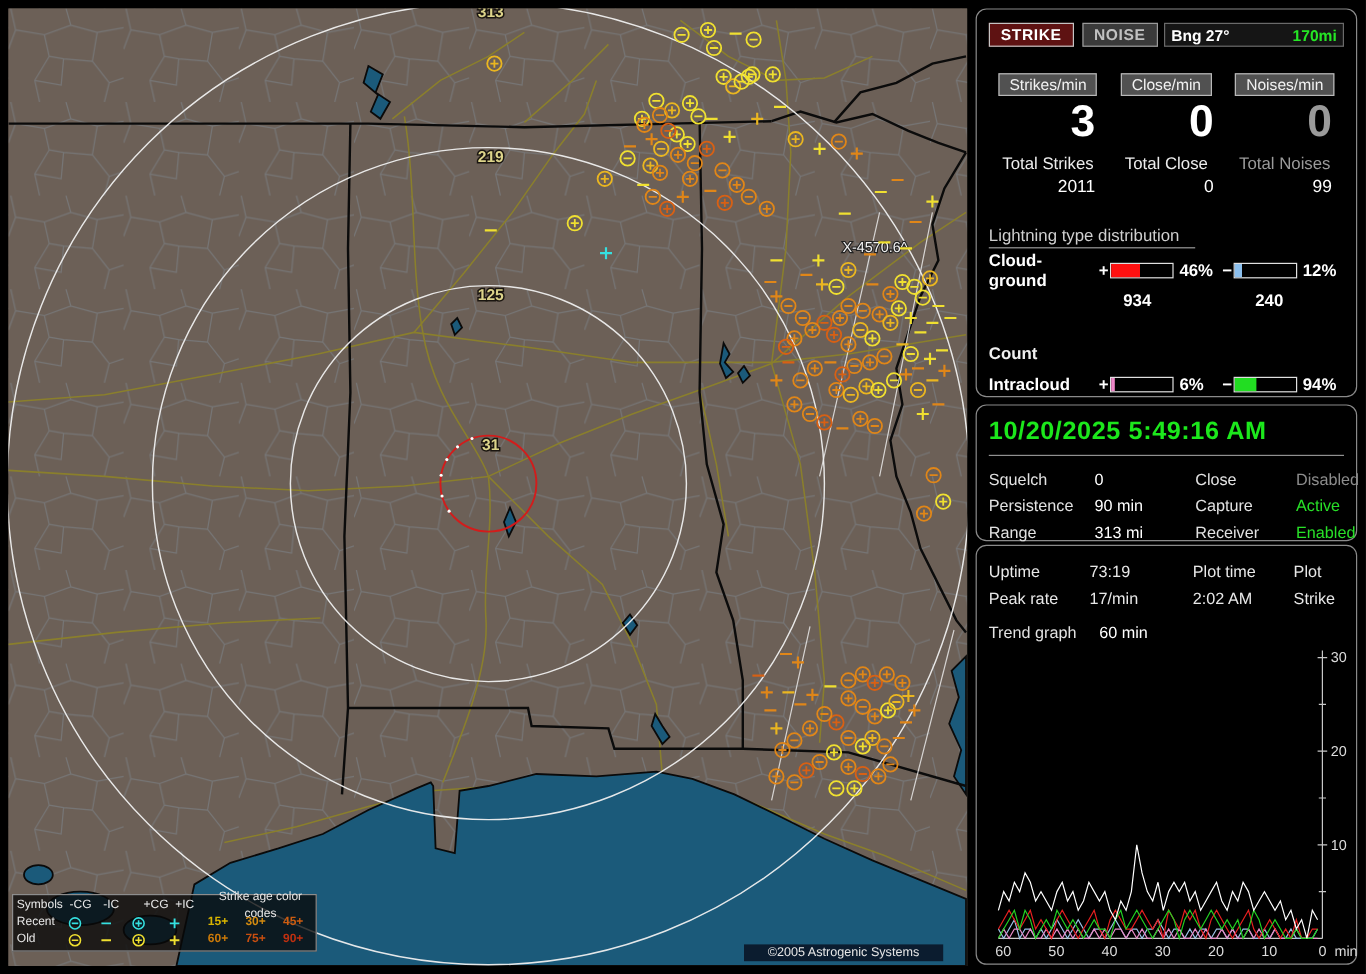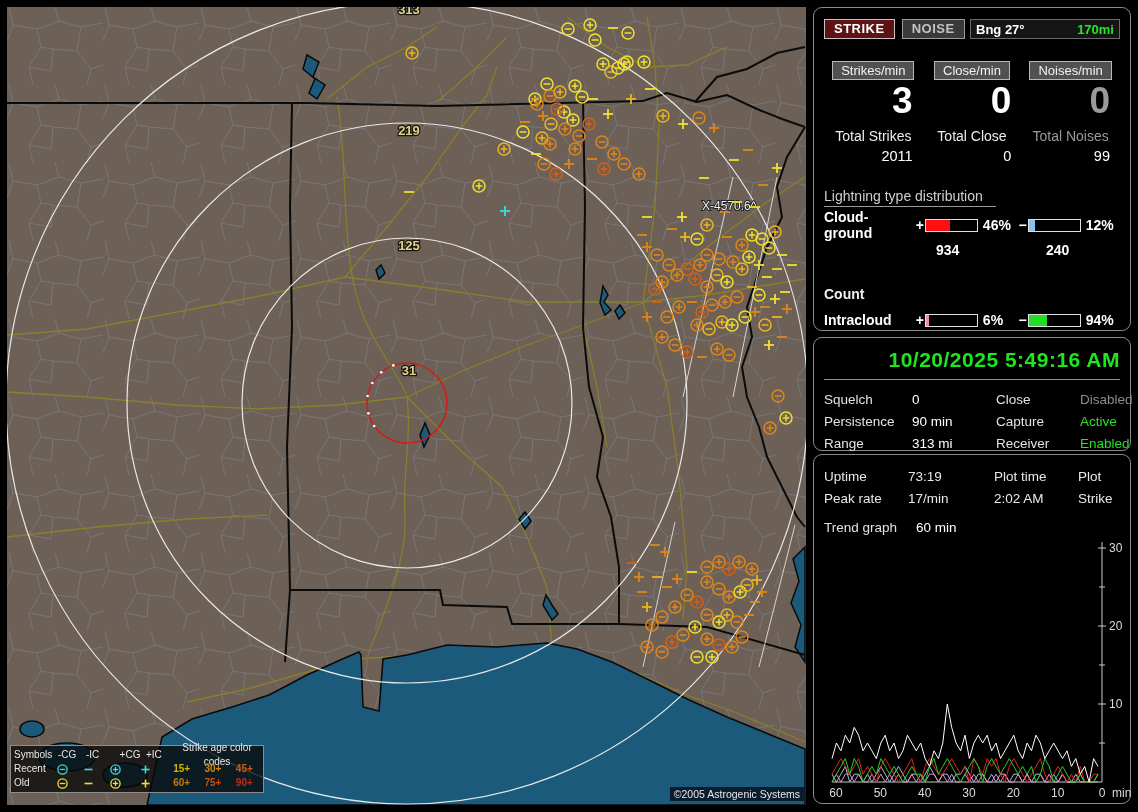--- a/index.html
+++ b/index.html
@@ -9,22 +9,22 @@
   .map{position:absolute;left:7px;top:7px;width:799px;height:798px;background:#6c6057;}
   .map svg{display:block;}
   .ringlabel{font:bold 13px "Liberation Sans",sans-serif;fill:#ddd48a;paint-order:stroke;stroke:#1a1510;stroke-width:2.5px;}
   .tracklabel{font:12px "Liberation Sans",sans-serif;fill:#f2f2f2;paint-order:stroke;stroke:#222;stroke-width:2px;}
   .legendbox{position:absolute;left:3px;bottom:12px;width:246px;background:rgba(8,8,8,0.78);
      border:1px solid #8d8d8d;font-size:10px;line-height:14px;padding:2px 3px;}
   .lgrow{display:flex;align-items:center;height:14px;}
   .lgc0{width:44px;} .lgc{width:28px;text-align:left;} .lgc2{width:32px;text-align:center;}
   .lgage{width:33px;text-align:center;font-weight:bold;}
   .lgtitle{flex:1;text-align:center;}
-  .copyright{position:absolute;right:2px;bottom:4px;font-size:10.5px;color:#e6e6e6;
-     background:rgba(8,18,34,0.85);padding:1px 4px;}
+  .copyright{position:absolute;right:20px;bottom:4px;font-size:10.5px;color:#e6e6e6;
+     background:rgba(8,18,34,0.85);padding:1px 20px;}
   
   .panel{position:absolute;left:813px;width:318px;background:#000;border:1px solid #8a8a8a;
          border-radius:9px;box-sizing:border-box;padding:10px;}
   .box1{top:7px;height:324px;}
   .box2{top:337px;height:114px;}
   .box3{top:432px;height:350px;padding-bottom:10px;margin-top:22px;}
   .btnrow{display:flex;align-items:center;margin-top:1px;}
   .btn{height:18px;line-height:18px;padding:0 9px;font-weight:bold;font-size:13px;text-align:center;cursor:pointer;}
   .strike-btn{background:#5e1212;border:1px solid #c4c4c4;color:#fff;letter-spacing:.5px;}
   .noise-btn{background:#3a3a3a;border:1px solid #9a9a9a;color:#c2c2c2;margin-left:7px;letter-spacing:.5px;}
@@ -46,21 +46,21 @@
   .dlabel{width:100px;font-weight:bold;font-size:14px;color:#fff;}
   .sign{width:12px;font-weight:bold;color:#fff;text-align:center;font-size:14px;}
   .pbar{width:56px;height:11px;border:1px solid #e0e0e0;background:#000;display:block;}
   .pbar i{display:block;height:100%;}
   .pct{width:38px;font-weight:bold;font-size:14px;color:#fff;padding-left:5px;}
   .crow{display:flex;margin-top:9px;font-size:14px;}
   .crow .dlabel{font-weight:bold;color:#f0f0f0;margin-top:44px;}
   .cnt1{margin-left:12px;width:110px;font-weight:bold;color:#fff;}
   .cnt2{font-weight:bold;color:#fff;}
   .datetime{font-size:21px;font-weight:bold;color:#1ce81c;border-bottom:1px solid #909090;
-            padding-bottom:7px;letter-spacing:.5px;text-align:right;}
+            padding-bottom:7px;letter-spacing:.5px;}
   .statgrid{display:grid;grid-template-columns:88px 84px 84px auto;row-gap:7px;
             font-size:13.5px;margin-top:12px;}
   .statgrid .lab{color:#e2e2e2;} .statgrid .val{color:#fff;}
   .gdim{color:#8c8c8c !important;} .ggreen{color:#28e028 !important;}
   .statgrid2{display:grid;grid-template-columns:84px 86px 84px auto;row-gap:7px;font-size:13.5px;margin-top:4px;}
   .trendrow{display:flex;font-size:13.5px;margin-top:14px;}
   .trendrow .lab{width:92px;color:#e2e2e2;} .trendrow .val{color:#fff;}
   #trend{margin-top:2px;}
   #trend text{font:12px "Liberation Sans",sans-serif;fill:#dcdcdc;}
 </style>

